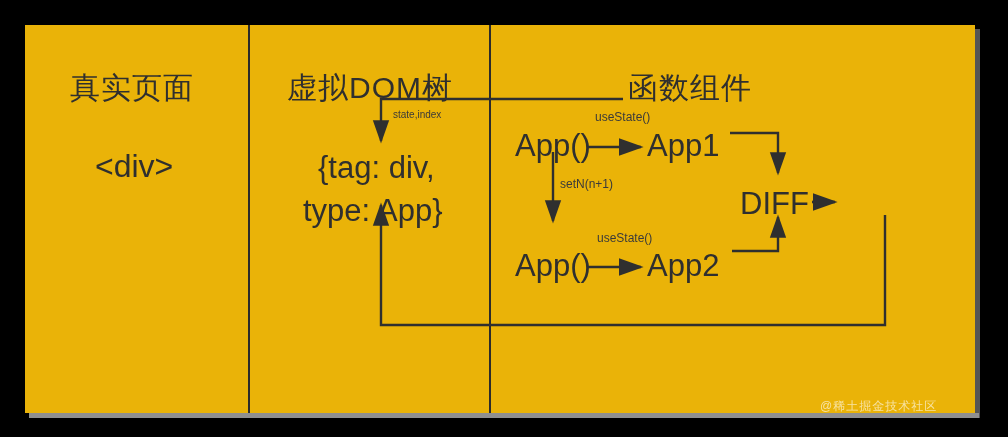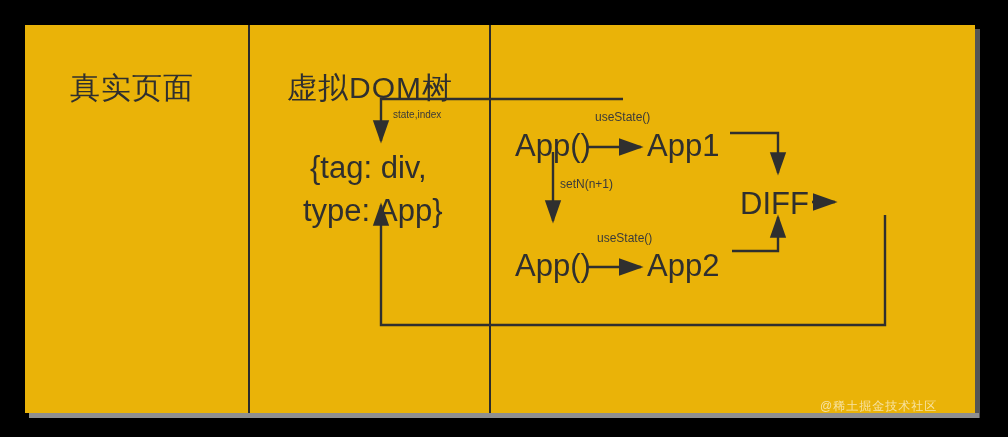--- a/index.html
+++ b/index.html
@@ -104,23 +104,25 @@
 
   <div id="canvas">
 
     <div class="vline" style="left:223px; top:0; width:2px; height:388px;"></div>
     <div class="vline" style="left:464px; top:0; width:2px; height:388px;"></div>
 
     <div class="label col-title" style="left:45px; top:48px;">真实页面</div>
 
     <div class="label col-title" style="left:262px; top:48px;">虚拟DOM树</div>
 
+    <div class="label col-title" style="left:603px; top:48px;">函数组件</div>
 
+    <div class="label big" style="left:70px; top:125px;">&lt;div&gt;</div>
 
-    <div class="label node" style="left:285px; top:127px;">{tag: div,</div>
+    <div class="label node" style="left:293px; top:127px;">{tag: div,</div>
     <div class="label node" style="left:278px; top:170px;">type: App}</div>
 
     <div class="label node" style="left:490px; top:105px;">App()</div>
     <div class="label node" style="left:622px; top:105px;">App1</div>
 
     <div class="label node" style="left:490px; top:225px;">App()</div>
     <div class="label node" style="left:622px; top:225px;">App2</div>
 
     <div class="label node" style="left:715px; top:163px;">DIFF</div>
 

